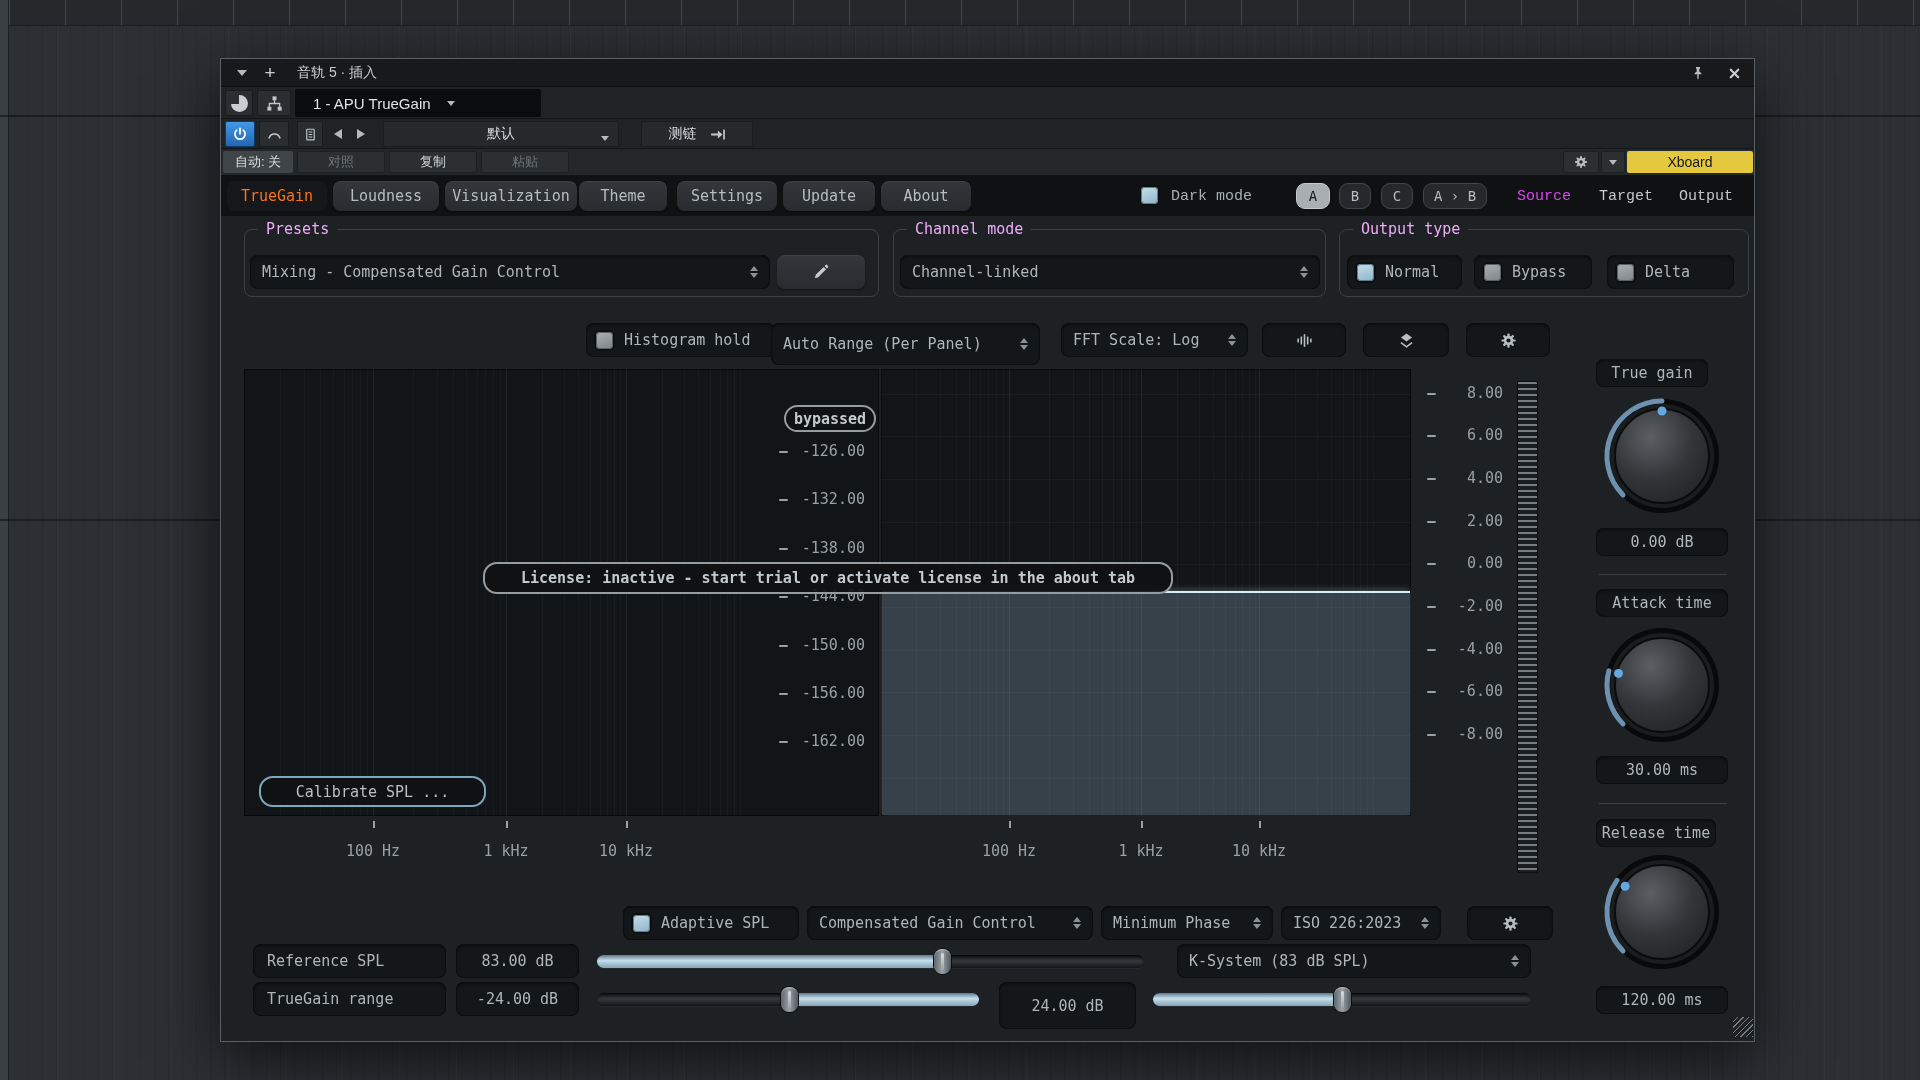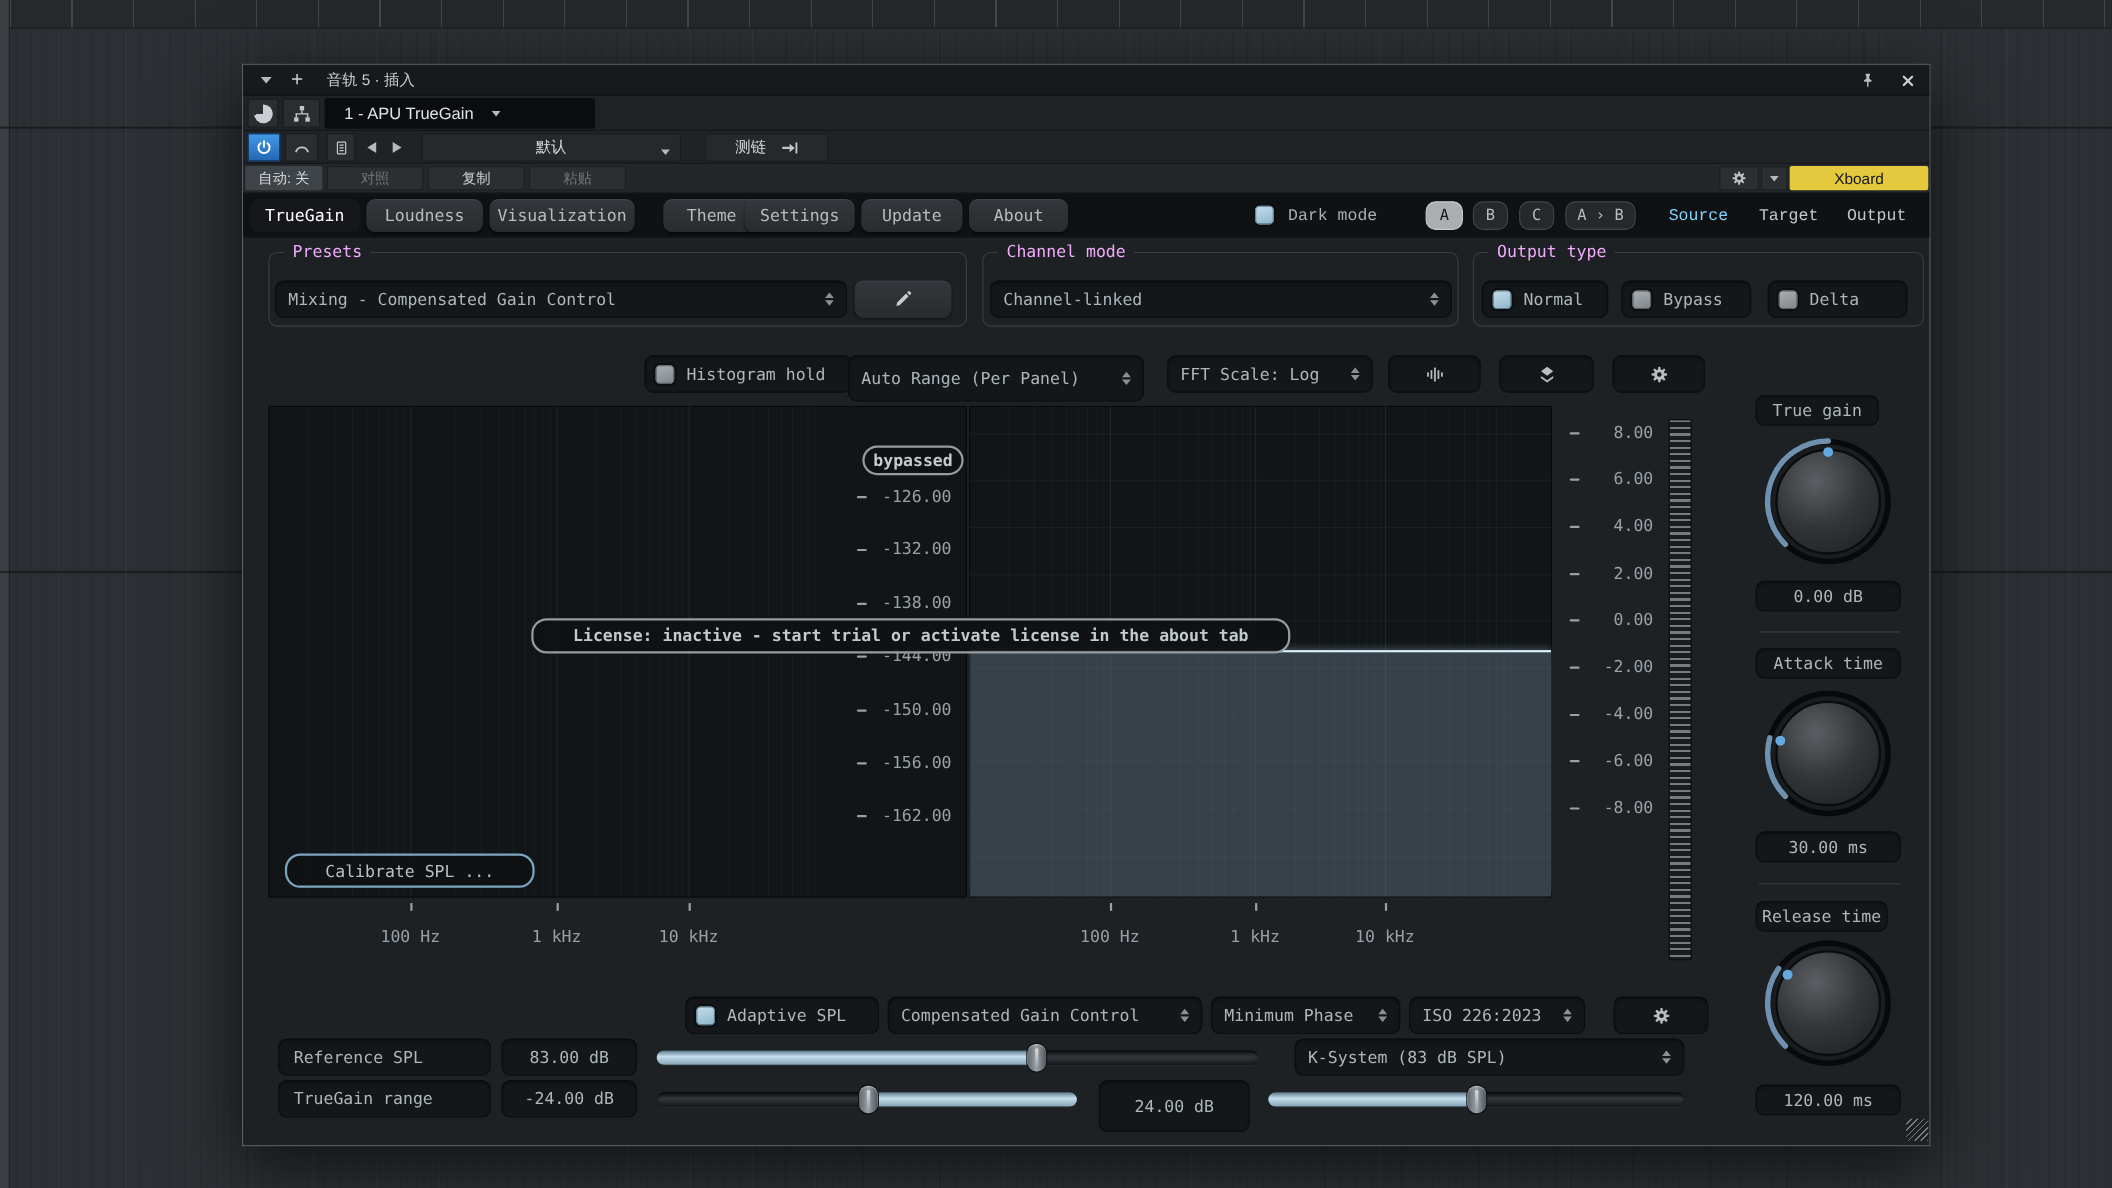--- a/index.html
+++ b/index.html
@@ -44,21 +44,21 @@
 
   
   .box { position:absolute; background:#141719; border-radius:8px; color:#aeb6bb;
     box-shadow: inset 0 0 0 1px #0b0d0e, inset 0 2px 3px rgba(0,0,0,0.45);
     display:flex; align-items:center; font:15px "DejaVu Sans Mono", monospace; }
   .box.ctr { justify-content:center; }
   .btn { position:absolute; background:linear-gradient(180deg,#33373b,#282c2f); border-radius:8px;
     color:#b6bcc0; box-shadow: inset 0 1px 0 rgba(255,255,255,0.06), 0 1px 2px rgba(0,0,0,0.45);
     display:flex; align-items:center; justify-content:center; font:15px "DejaVu Sans Mono", monospace; }
   .tab { position:absolute; top:5px; height:30px; }
-  .tab.active { background:#15171a; box-shadow:none; color:#ffffff; }
+  .tab.active { background:#15171a; box-shadow:none; color:#f97316; }
   .pill { position:absolute; top:7px; height:26px; background:#26292c; border:1px solid #40454a;
     border-radius:9px; color:#b6bcc0; display:flex; align-items:center; justify-content:center;
     font:14px "DejaVu Sans Mono", monospace; }
   .pill.sel { background:#a9aeb2; color:#17191a; border-color:#c4c9cd; }
   .cb { width:17px; height:17px; border-radius:4px; flex:0 0 auto; }
   .cb.on  { background:linear-gradient(160deg,#c6dfec,#8db4c9); box-shadow: inset 0 0 0 1px #5c7b8a, 0 0 0 2px #0c0e0f; }
   .cb.off { background:linear-gradient(160deg,#aab0b4,#7e8488); box-shadow: inset 0 0 0 1px #5a6064, 0 0 0 2px #0c0e0f; }
   .st { margin-left:auto; display:flex; flex-direction:column; align-items:center; gap:2px; padding-left:8px; }
   .st i { width:0; height:0; border:4px solid transparent; display:block; }
   .st i.u { border-bottom:5px solid #8a9298; }
@@ -213,32 +213,32 @@
     <div class="cel zhbtn" style="left:1380px;top:2px;width:24px;height:22px">
         <span class="tri d sm" style="margin-top:4px"></span>
       </div>
     <div class="cel" style="left:1406px;top:2px;width:126px;height:22px;background:#e4c93e;border-radius:2px;color:#15171a;font-size:14px">Xboard</div>
   </div>
 
   <div id="tabbar">
     <div class="btn tab active" style="left:6px;width:100px">TrueGain</div>
     <div class="btn tab" style="left:112px;width:106px">Loudness</div>
     <div class="btn tab" style="left:224px;width:132px">Visualization</div>
-    <div class="btn tab" style="left:382px;width:88px">Theme</div>
+    <div class="btn tab" style="left:358px;width:88px">Theme</div>
     <div class="btn tab" style="left:456px;width:100px">Settings</div>
     <div class="btn tab" style="left:562px;width:92px">Update</div>
     <div class="btn tab" style="left:660px;width:90px">About</div>
 
     <span class="cb on" style="position:absolute;left:920px;top:11px"></span>
     <div class="cel mono" style="left:950px;top:0;height:40px;color:#a9b1b6;font-size:15px">Dark mode</div>
     <div class="pill sel" style="left:1075px;width:34px">A</div>
     <div class="pill" style="left:1118px;width:32px">B</div>
     <div class="pill" style="left:1160px;width:32px">C</div>
     <div class="pill" style="left:1202px;width:64px">A › B</div>
-    <div class="cel mono" style="left:1296px;top:0;height:40px;color:#7dd3fc;font-size:15px">Source</div>
+    <div class="cel mono" style="left:1296px;top:0;height:40px;color:#d946ef;font-size:15px">Source</div>
     <div class="cel mono" style="left:1378px;top:0;height:40px;color:#c2c8cc;font-size:15px">Target</div>
     <div class="cel mono" style="left:1458px;top:0;height:40px;color:#c2c8cc;font-size:15px">Output</div>
   </div>
 
   <div class="fs" style="left:23px;top:170px;width:635px;height:68px">
     <span class="lg">Presets</span>
     <div class="box" style="left:5px;top:25px;width:520px;height:34px;padding:0 12px">
       <span>Mixing - Compensated Gain Control</span>
       <span class="st">
           <i class="u"></i>

